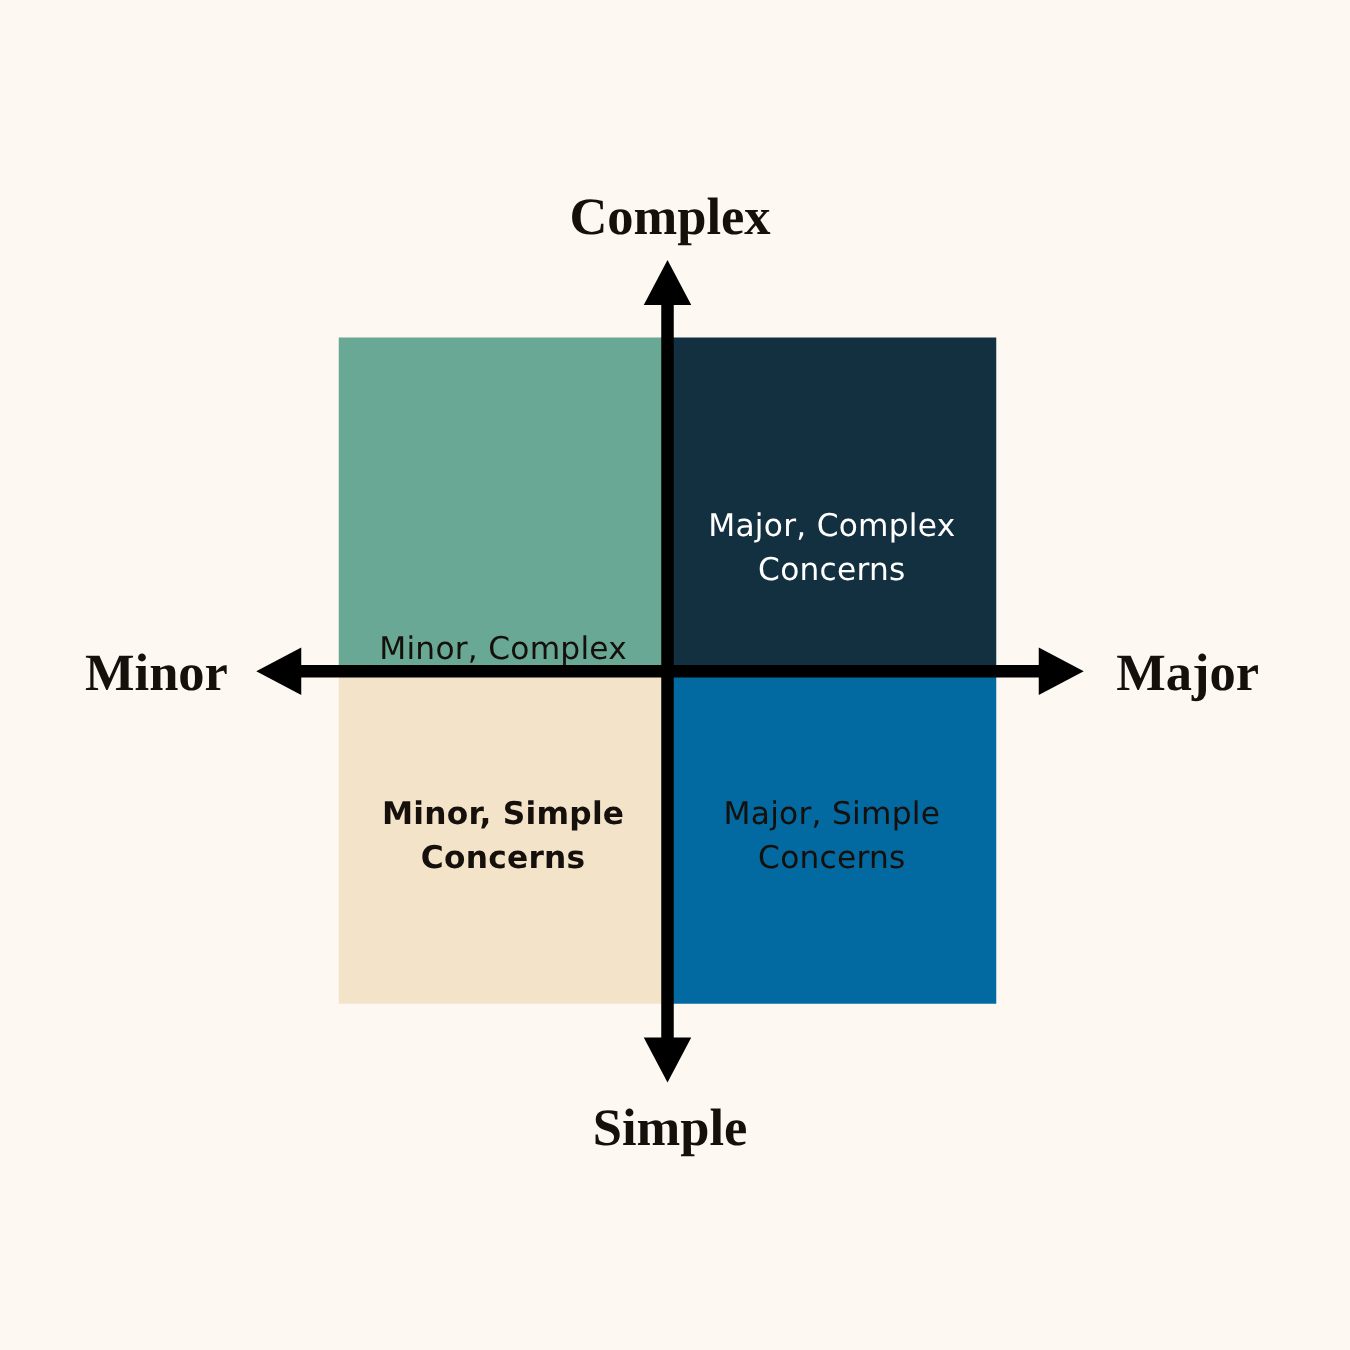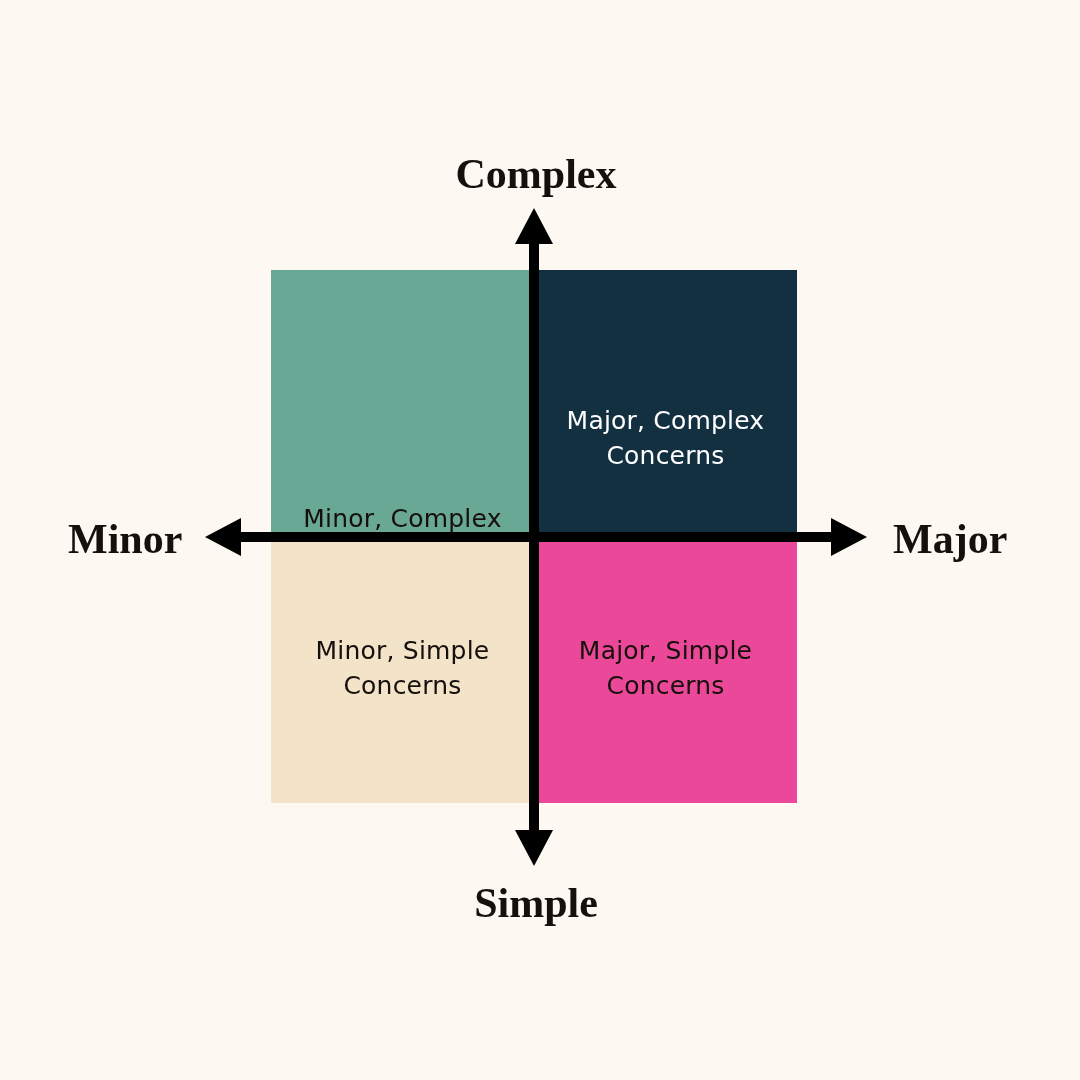--- a/index.html
+++ b/index.html
@@ -40,21 +40,21 @@
   #quadrant-minor-complex {
     left: 271px;  top: 270px;
     width: 263px; height: 267px; align-items: flex-end;
   }
   #quadrant-major-complex {
     left: 534px;  top: 270px;
     width: 263px; height: 267px;
   }
   #quadrant-minor-simple {
     left: 271px;  top: 537px;
-    width: 263px; height: 266px;
+    width: 263px; height: 266px; font-weight: bold;
   }
   #quadrant-major-simple {
     left: 534px;  top: 537px;
     width: 263px; height: 266px;
   }
 
   
   #quadrant-minor-complex .quadrant-label,
   #quadrant-major-complex .quadrant-label { transform: translateY(34px); }
   #quadrant-minor-simple  .quadrant-label,
@@ -111,21 +111,21 @@
   <div class="quadrant" id="quadrant-major-complex" style="background:#123040;">
     <div class="quadrant-label" style="color:#ffffff;">Major, Complex
 Concerns</div>
   </div>
 
   <div class="quadrant" id="quadrant-minor-simple" style="background:#F3E3C9;">
     <div class="quadrant-label" style="color:#15100C;">Minor, Simple
 Concerns</div>
   </div>
 
-  <div class="quadrant" id="quadrant-major-simple" style="background:#ec4899;">
+  <div class="quadrant" id="quadrant-major-simple" style="background:#0369a1;">
     <div class="quadrant-label" style="color:#15100C;">Major, Simple
 Concerns</div>
   </div>
 
   <svg id="axes-layer" viewBox="0 0 1080 1080" width="1080" height="1080">
 
     <rect x="233" y="532" width="607" height="10" fill="#000000"></rect>
 
     <polygon points="205,537 241,518 241,556" fill="#000000"></polygon>
 

